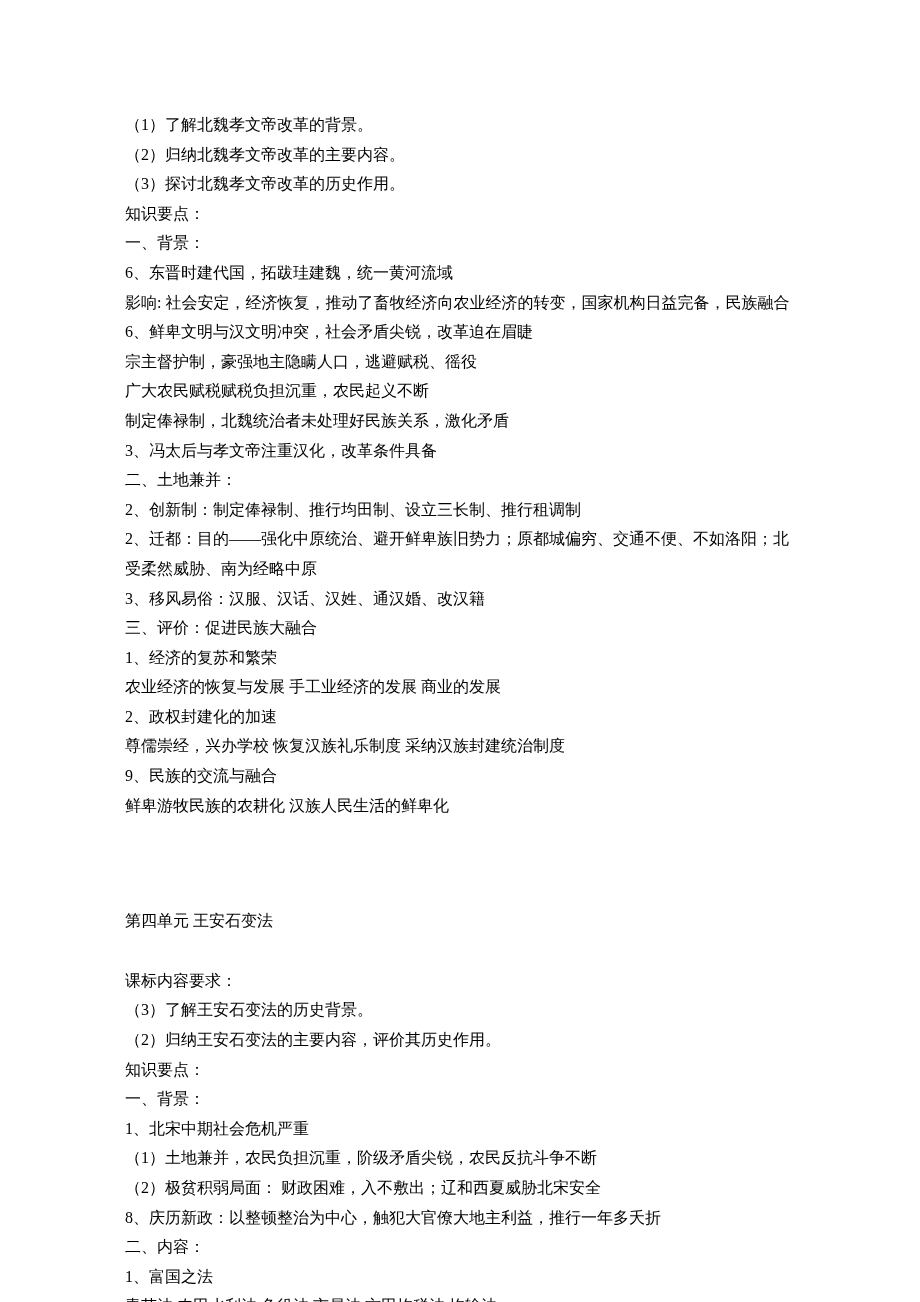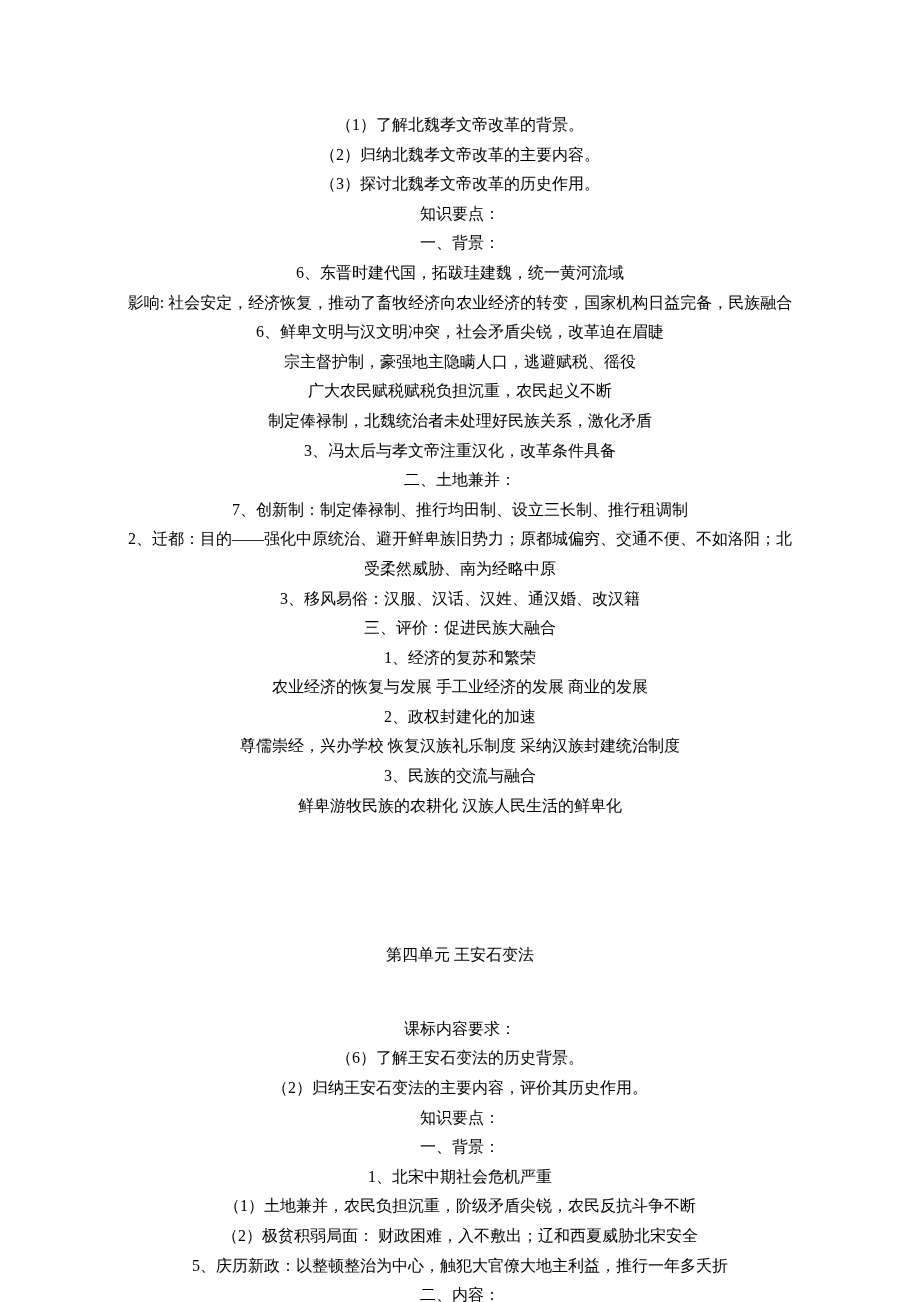--- a/index.html
+++ b/index.html
@@ -11,62 +11,61 @@
       background: #ffffff;
       font-family: "SimSun", "宋体", serif;
       font-size: 16px;
       line-height: 1.85;
       color: #000000;
       padding: 110px 125px 80px 125px;
       width: 920px;
     }
     .line {
       display: block;
-      text-align: center;
     }
     .unit-title {
-      margin-top: 120px;
+      margin-top: 86px;
     }
     .section-gap {
-      margin-top: 44px;
+      margin-top: 30px;
     }
   </style>
 </head>
 <body>
 
 <span class="line">（1）了解北魏孝文帝改革的背景。</span>
 <span class="line">（2）归纳北魏孝文帝改革的主要内容。</span>
 <span class="line">（3）探讨北魏孝文帝改革的历史作用。</span>
 <span class="line">知识要点：</span>
 <span class="line">一、背景：</span>
 <span class="line">6、东晋时建代国，拓跋珪建魏，统一黄河流域</span>
 <span class="line">影响: 社会安定，经济恢复，推动了畜牧经济向农业经济的转变，国家机构日益完备，民族融合</span>
 <span class="line">6、鲜卑文明与汉文明冲突，社会矛盾尖锐，改革迫在眉睫</span>
 <span class="line">宗主督护制，豪强地主隐瞒人口，逃避赋税、徭役</span>
 <span class="line">广大农民赋税赋税负担沉重，农民起义不断</span>
 <span class="line">制定俸禄制，北魏统治者未处理好民族关系，激化矛盾</span>
 <span class="line">3、冯太后与孝文帝注重汉化，改革条件具备</span>
 <span class="line">二、土地兼并：</span>
-<span class="line">7、创新制：制定俸禄制、推行均田制、设立三长制、推行租调制</span>
+<span class="line">2、创新制：制定俸禄制、推行均田制、设立三长制、推行租调制</span>
 <span class="line">2、迁都：目的——强化中原统治、避开鲜卑族旧势力；原都城偏穷、交通不便、不如洛阳；北受柔然威胁、南为经略中原</span>
 <span class="line">3、移风易俗：汉服、汉话、汉姓、通汉婚、改汉籍</span>
 <span class="line">三、评价：促进民族大融合</span>
 <span class="line">1、经济的复苏和繁荣</span>
 <span class="line">农业经济的恢复与发展  手工业经济的发展  商业的发展</span>
 <span class="line">2、政权封建化的加速</span>
 <span class="line">尊儒崇经，兴办学校  恢复汉族礼乐制度  采纳汉族封建统治制度</span>
-<span class="line">3、民族的交流与融合</span>
+<span class="line">9、民族的交流与融合</span>
 <span class="line">鲜卑游牧民族的农耕化  汉族人民生活的鲜卑化</span>
 
 <span class="line unit-title">第四单元  王安石变法</span>
 
 <span class="line section-gap">课标内容要求：</span>
-<span class="line">（6）了解王安石变法的历史背景。</span>
+<span class="line">（3）了解王安石变法的历史背景。</span>
 <span class="line">（2）归纳王安石变法的主要内容，评价其历史作用。</span>
 <span class="line">知识要点：</span>
 <span class="line">一、背景：</span>
 <span class="line">1、北宋中期社会危机严重</span>
 <span class="line">（1）土地兼并，农民负担沉重，阶级矛盾尖锐，农民反抗斗争不断</span>
 <span class="line">（2）极贫积弱局面：  财政困难，入不敷出；辽和西夏威胁北宋安全</span>
-<span class="line">5、庆历新政：以整顿整治为中心，触犯大官僚大地主利益，推行一年多夭折</span>
+<span class="line">8、庆历新政：以整顿整治为中心，触犯大官僚大地主利益，推行一年多夭折</span>
 <span class="line">二、内容：</span>
 <span class="line">1、富国之法</span>
 <span class="line">青苗法  农田水利法  免役法  市易法  方田均税法  均输法</span>
 
 </body></html>

